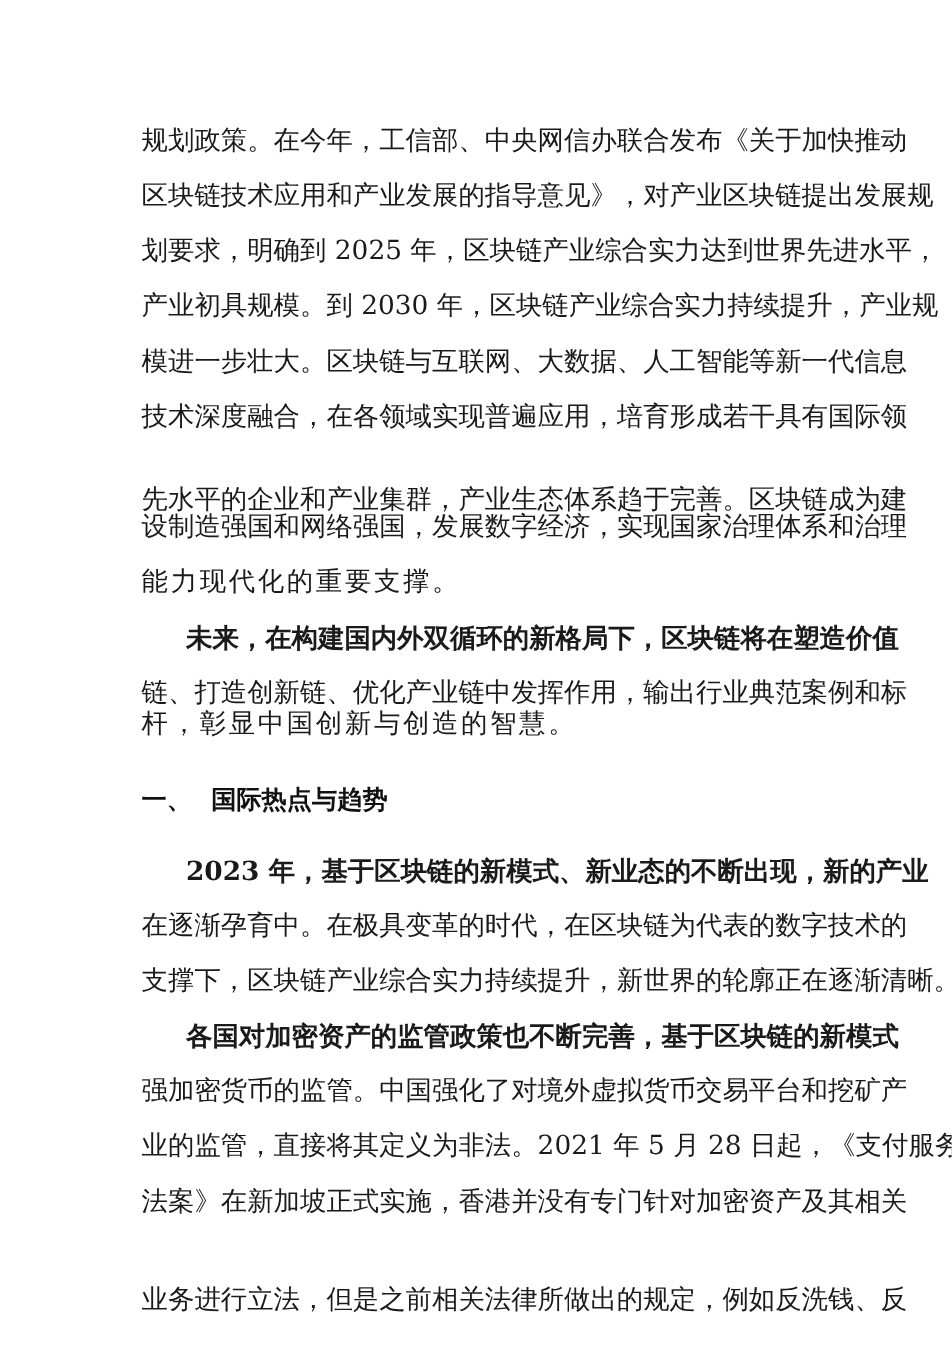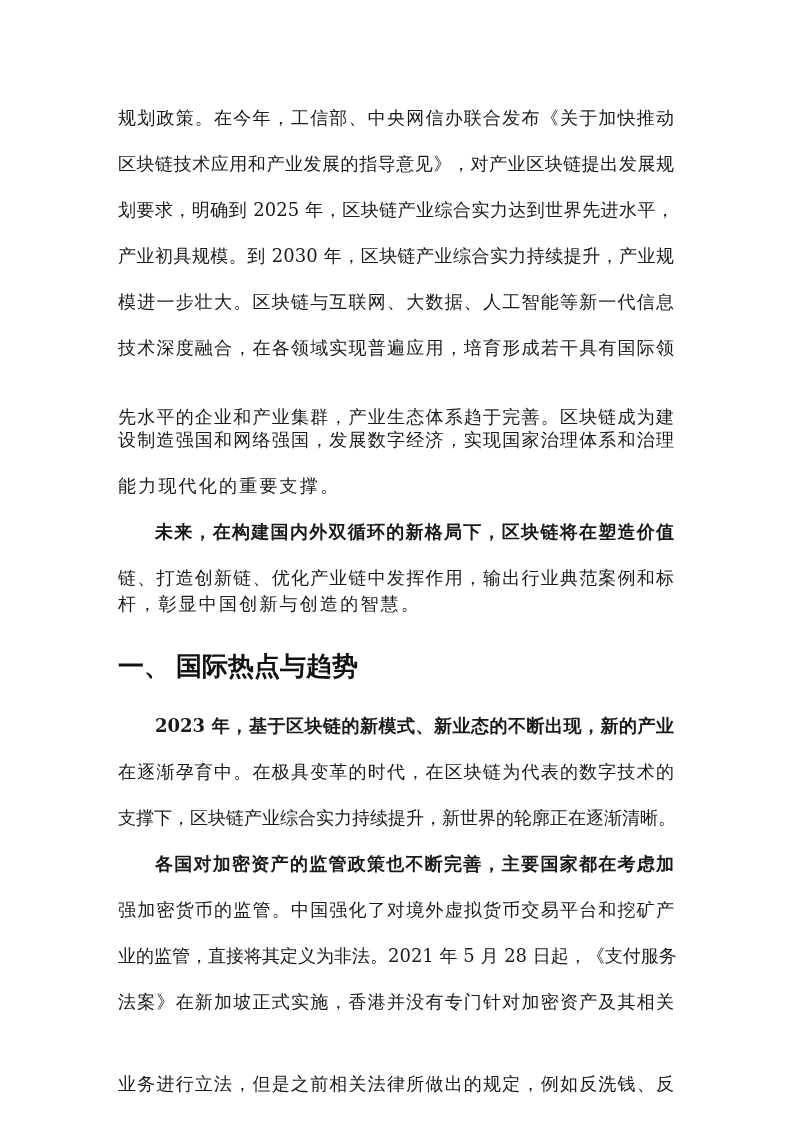--- a/index.html
+++ b/index.html
@@ -3,35 +3,35 @@
 <meta charset="utf-8">
 <style>
   html, body { margin: 0; padding: 0; background: #ffffff; }
   body { width: 793px; height: 1122px; position: relative; overflow: hidden; }
   .page { position: absolute; left: 0; top: 0; width: 793px; height: 1122px; background: #fff; }
   .line {
     position: absolute;
     left: 118px;
     width: 556px;
     font-family: "DejaVu Serif", "Liberation Serif", serif;
-    font-size: 18px;
+    font-size: 22px;
     color: #1a1a1a;
     white-space: nowrap;
     letter-spacing: 2.2px;
     line-height: 24px;
   }
   .line.justify { text-align: justify; text-align-last: justify; letter-spacing: 0; }
   .line.indent { left: 155px; width: 519px; font-weight: bold; }
   .heading {
     position: absolute;
     left: 118px;
     top: 620px;
     font-family: "DejaVu Sans", "Liberation Sans", sans-serif;
     font-weight: bold;
-    font-size: 26px;
+    font-size: 21px;
     color: #111;
     white-space: nowrap;
     line-height: 28px;
   }
   .heading .num { display: inline-block; width: 58px; }
 </style>
 </head>
 <body>
 
 <div class="page">
@@ -58,20 +58,20 @@
     <span class="num">一、</span><span>国际热点与趋势</span>
   </div>
 
   <div>
     <div class="line justify indent" style="top:714px">2023 年，基于区块链的新模式、新业态的不断出现，新的产业</div>
     <div class="line justify" style="top:760px">在逐渐孕育中。在极具变革的时代，在区块链为代表的数字技术的</div>
     <div class="line justify" style="top:806px">支撑下，区块链产业综合实力持续提升，新世界的轮廓正在逐渐清晰。</div>
   </div>
 
   <div>
-    <div class="line justify indent" style="top:852px">各国对加密资产的监管政策也不断完善，主要国家都在考虑加</div>
+    <div class="line justify indent" style="top:852px">各国对加密资产的监管政策也不断完善，基于区块链的新模式</div>
     <div class="line justify" style="top:898px">强加密货币的监管。中国强化了对境外虚拟货币交易平台和挖矿产</div>
     <div class="line justify" style="top:944px">业的监管，直接将其定义为非法。2021 年 5 月 28 日起，《支付服务</div>
     <div class="line justify" style="top:990px">法案》在新加坡正式实施，香港并没有专门针对加密资产及其相关</div>
     <div class="line justify" style="top:1072px">业务进行立法，但是之前相关法律所做出的规定，例如反洗钱、反</div>
   </div>
 
 </div>
 
 </body></html>

